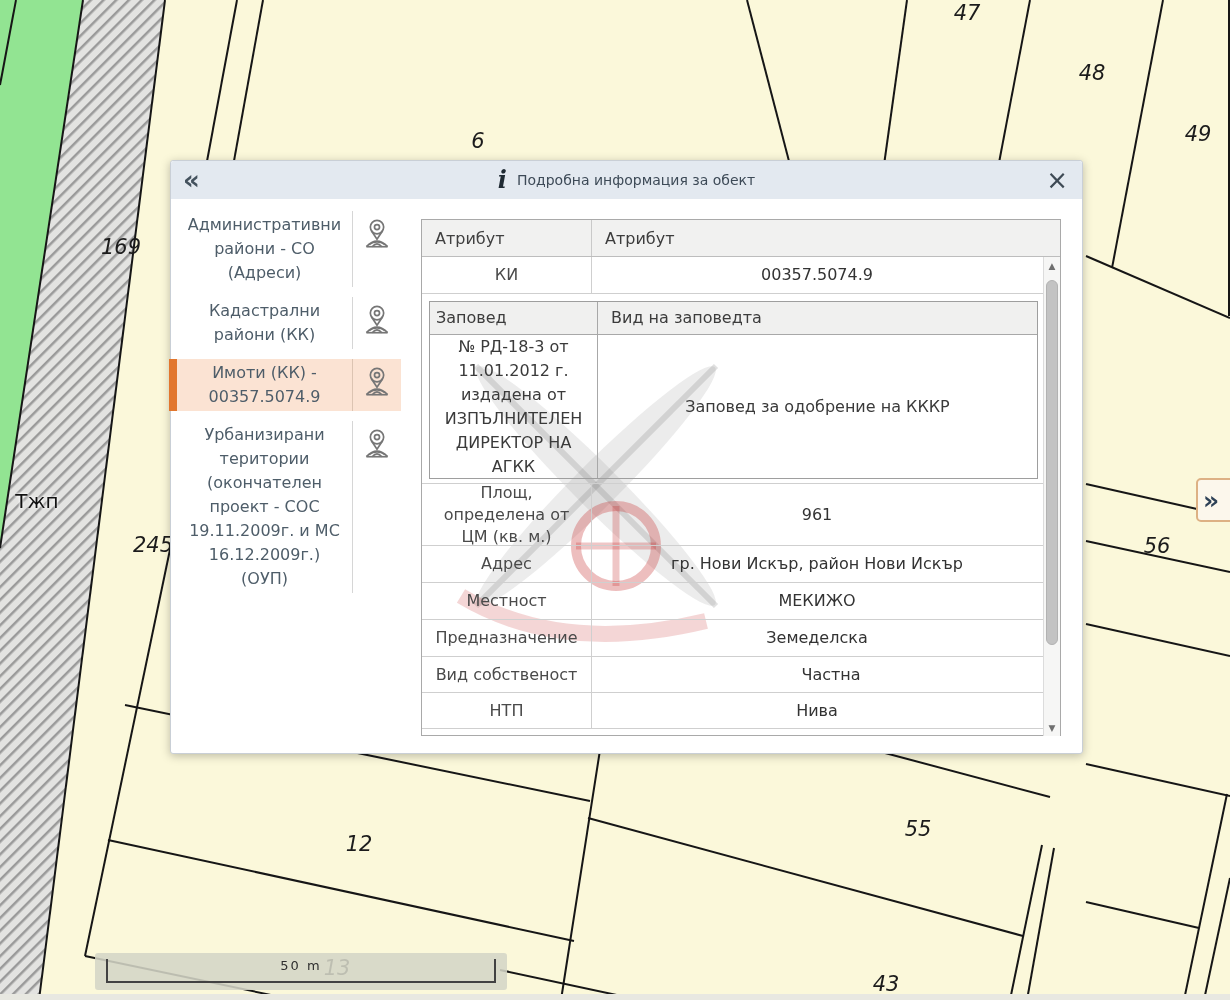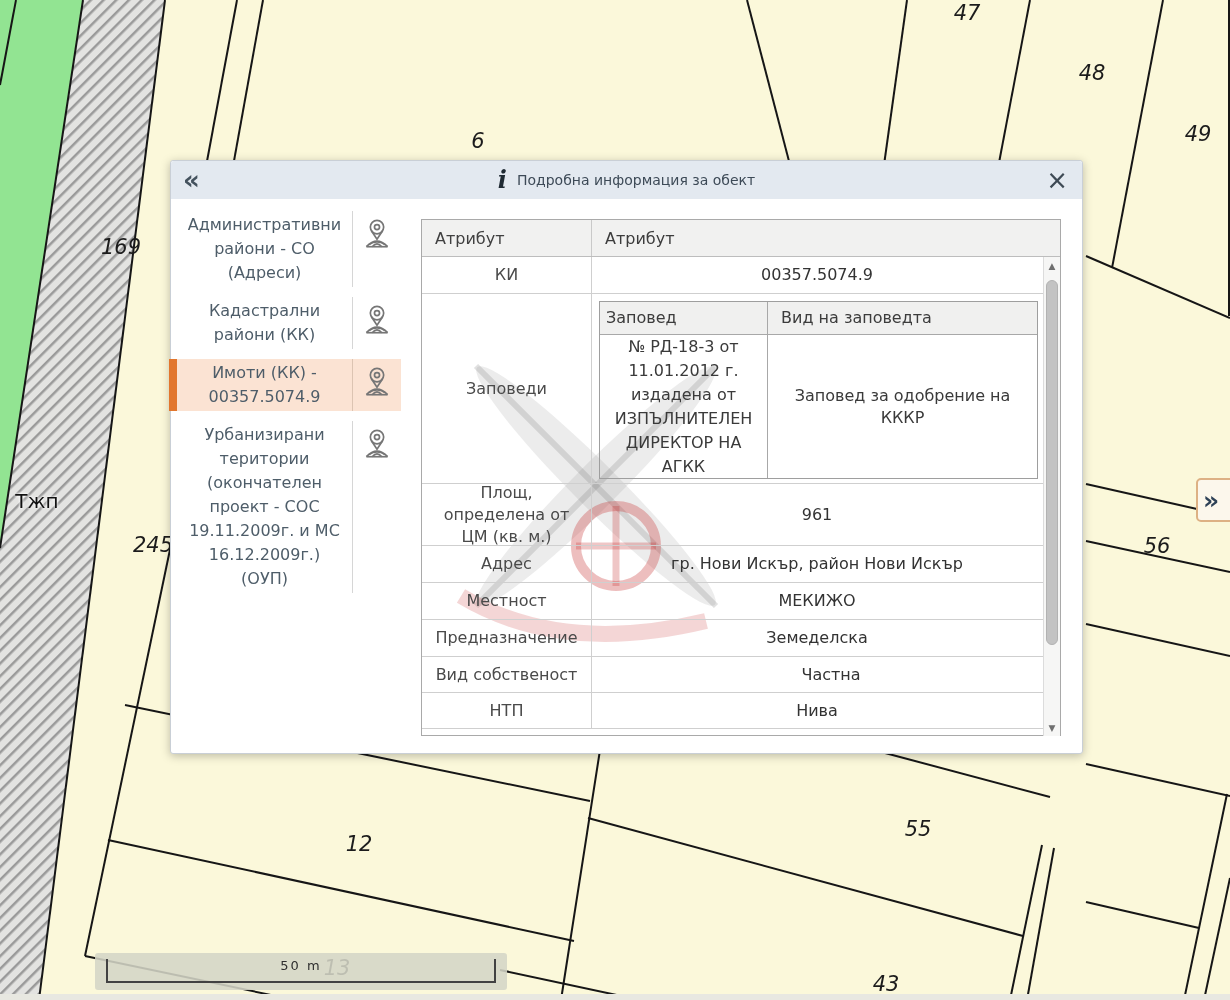--- a/index.html
+++ b/index.html
@@ -338,21 +338,20 @@
       <div class="h1">Атрибут</div>
       <div class="h2">Атрибут</div>
     </div>
 
     <div class="t-row row-ki">
       <div class="a">КИ</div>
       <div class="v">00357.5074.9</div>
     </div>
 
     <div class="t-row row-zap">
-      <div class="a">Заповеди</div>
       <div class="v">
         <div class="orders-table">
           <div class="o-head">
             <div class="o1">Заповед</div>
             <div class="o2">Вид на заповедта</div>
           </div>
           <div class="o-body">
             <div class="o1">№ РД-18-3 от 11.01.2012 г. издадена от ИЗПЪЛНИТЕЛЕН ДИРЕКТОР НА АГКК</div>
             <div class="o2">Заповед за одобрение на КККР</div>
           </div>

